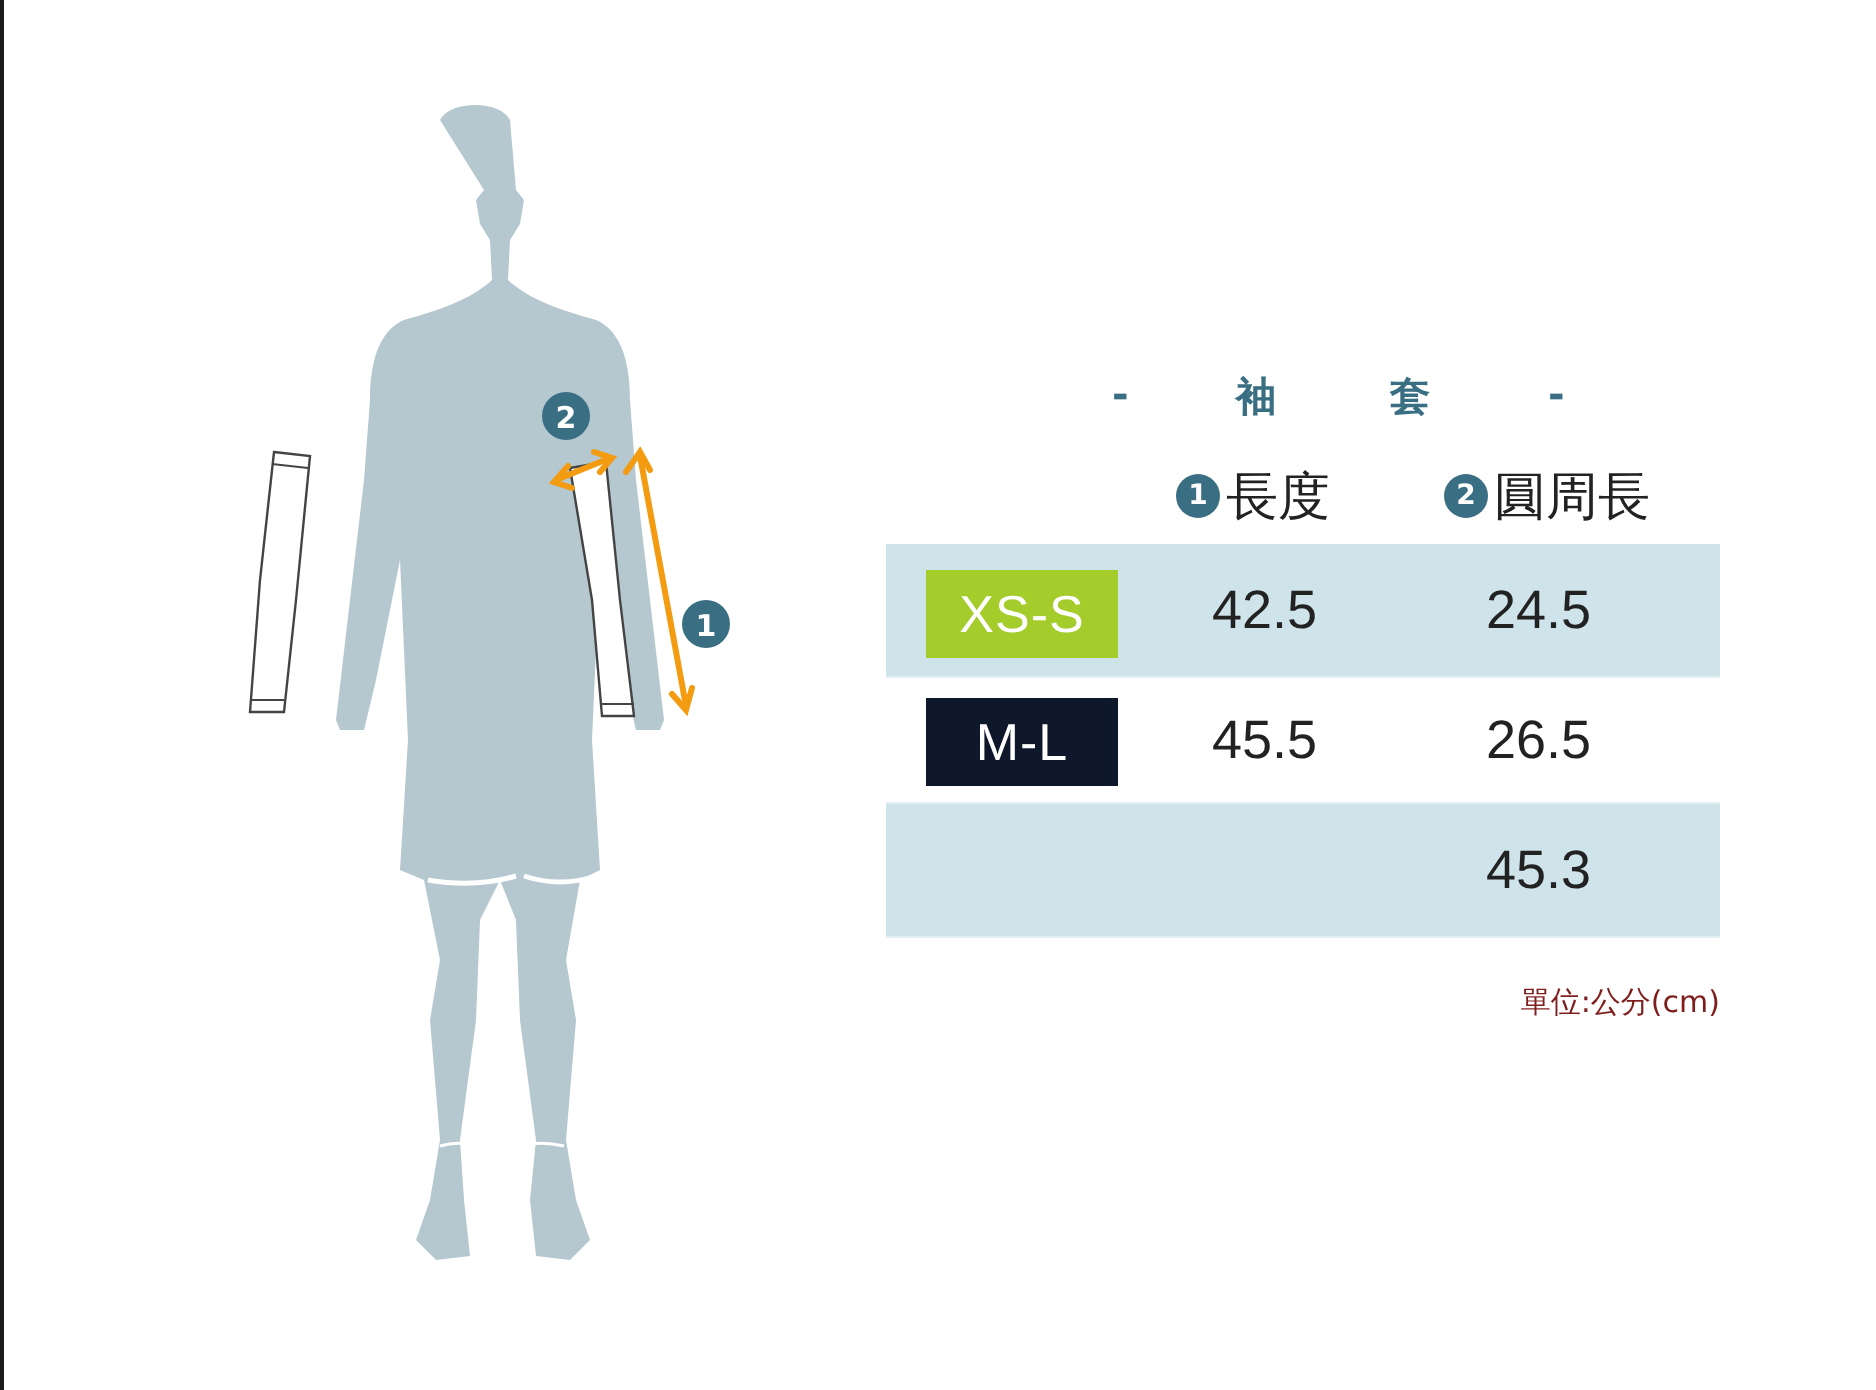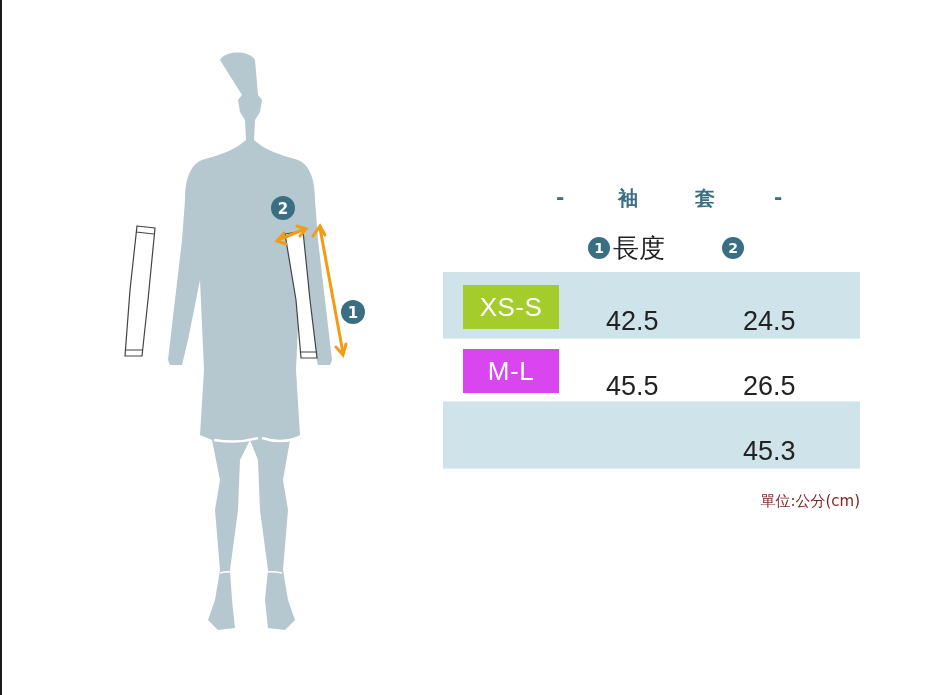--- a/index.html
+++ b/index.html
@@ -33,21 +33,21 @@
   .table { position:absolute; left:443px; top:272px; width:417px; }
   .row { position:relative; height:66px; border-bottom:1px solid #e3eef2;text-decoration:underline; }
   .row.shaded { background:#cfe3ea; }
   .row.plain { background:#ffffff; height:62px; }
   .badge {
     position:absolute; left:20px; top:13px; width:96px; height:44px;
     color:#fff; font-size:26px; display:flex; align-items:center; justify-content:center;
     font-family:"Liberation Sans", sans-serif; letter-spacing:0.5px;
   }
   .row.plain .badge { top:10px; height:44px; }
-  .val { position:absolute; top:16px; height:100%; display:flex; align-items:center; font-size:27px; color:#222; font-family:"Liberation Sans", sans-serif; }
+  .val { position:absolute; top:0; height:100%; display:flex; align-items:center; font-size:27px; color:#222; font-family:"Liberation Sans", sans-serif; }
   .v1 { left:163px; }
   .v2 { left:300px; }
 
   .unit { position:absolute; right:78px; top:492px; font-size:15px; color:#7f1d1d; }
 </style>
 </head>
 <body>
 
 <div class="left-border"></div>
 
@@ -93,30 +93,31 @@
   <span class="t2">套</span>
   <span class="dash-r">-</span>
 </div>
 
 <div class="col-head h1">
   <span class="num">1</span>
   <span>長度</span>
 </div>
 <div class="col-head h2">
   <span class="num">2</span>
+  <span>圓周長</span>
 </div>
 
 <div class="table">
   <div class="row shaded">
     <div class="badge" style="background:#a4cc2a">XS-S</div>
     <div class="val v1">42.5</div>
     <div class="val v2">24.5</div>
   </div>
   <div class="row plain">
-    <div class="badge" style="background:#d946ef">M-L</div>
+    <div class="badge" style="background:#0f172a">M-L</div>
     <div class="val v1">45.5</div>
     <div class="val v2">26.5</div>
   </div>
   <div class="row shaded">
     <div class="val v2">45.3</div>
   </div>
 </div>
 
 <div class="unit">單位:公分(cm)</div>
 

